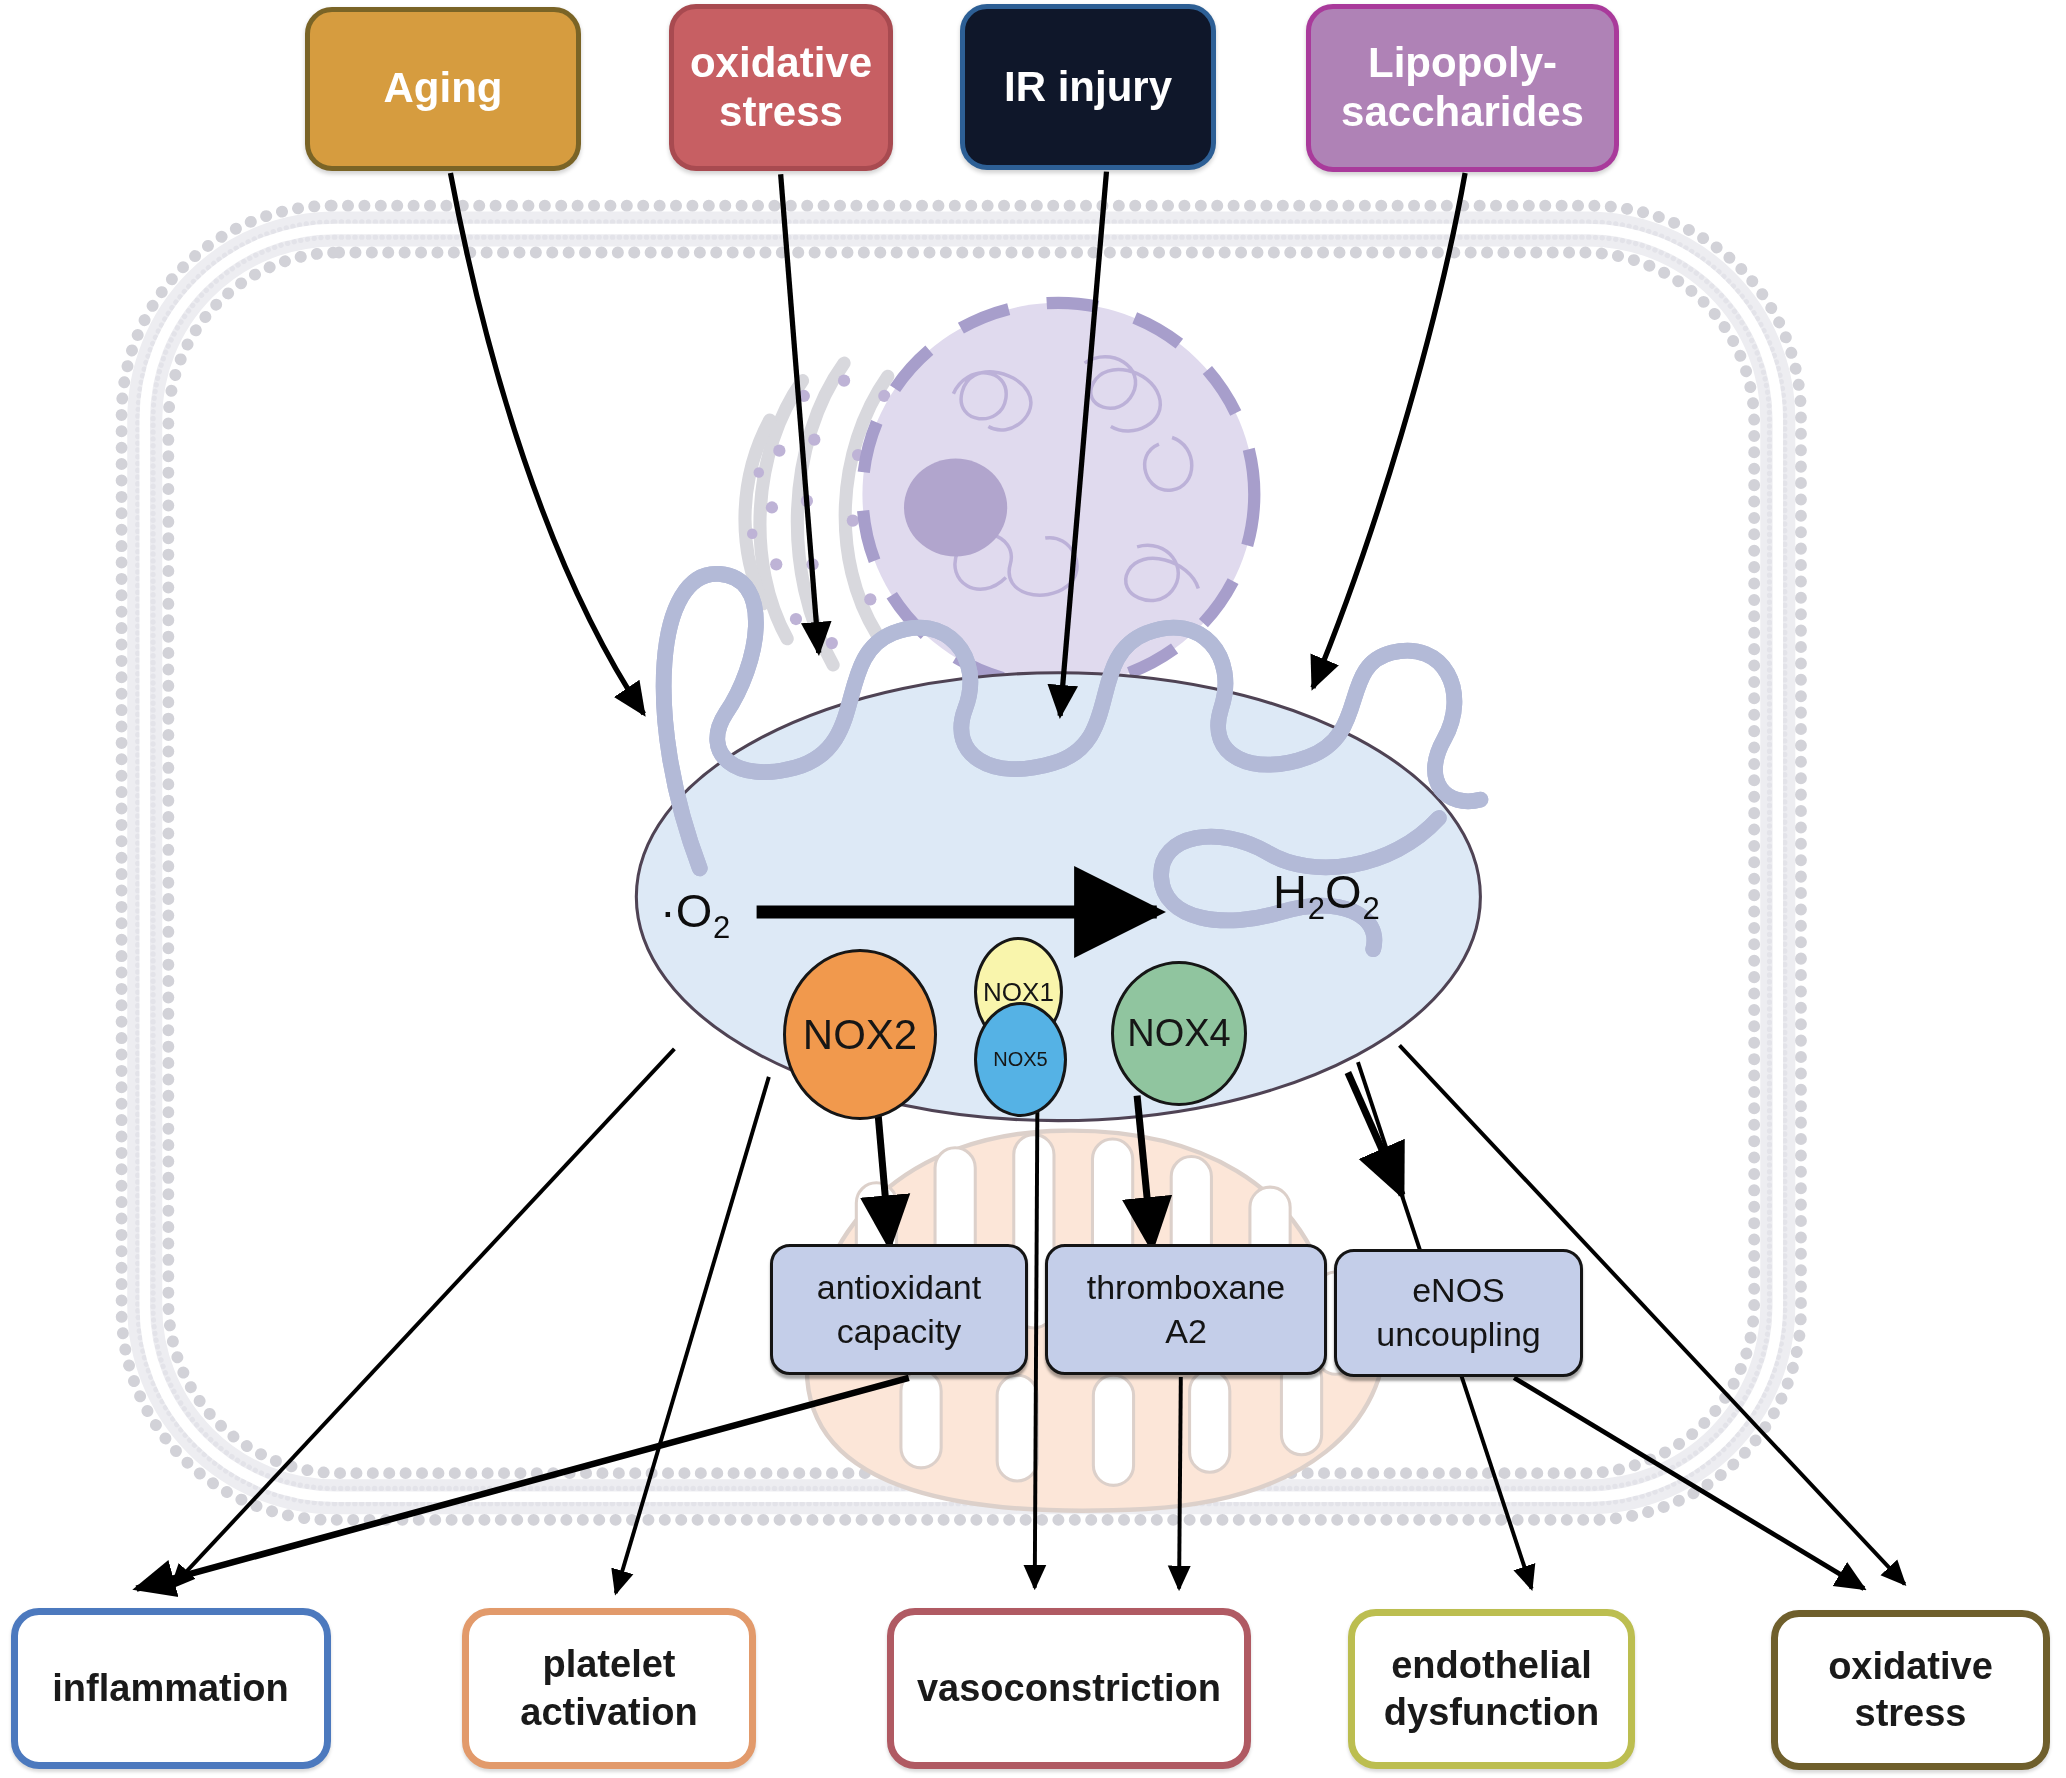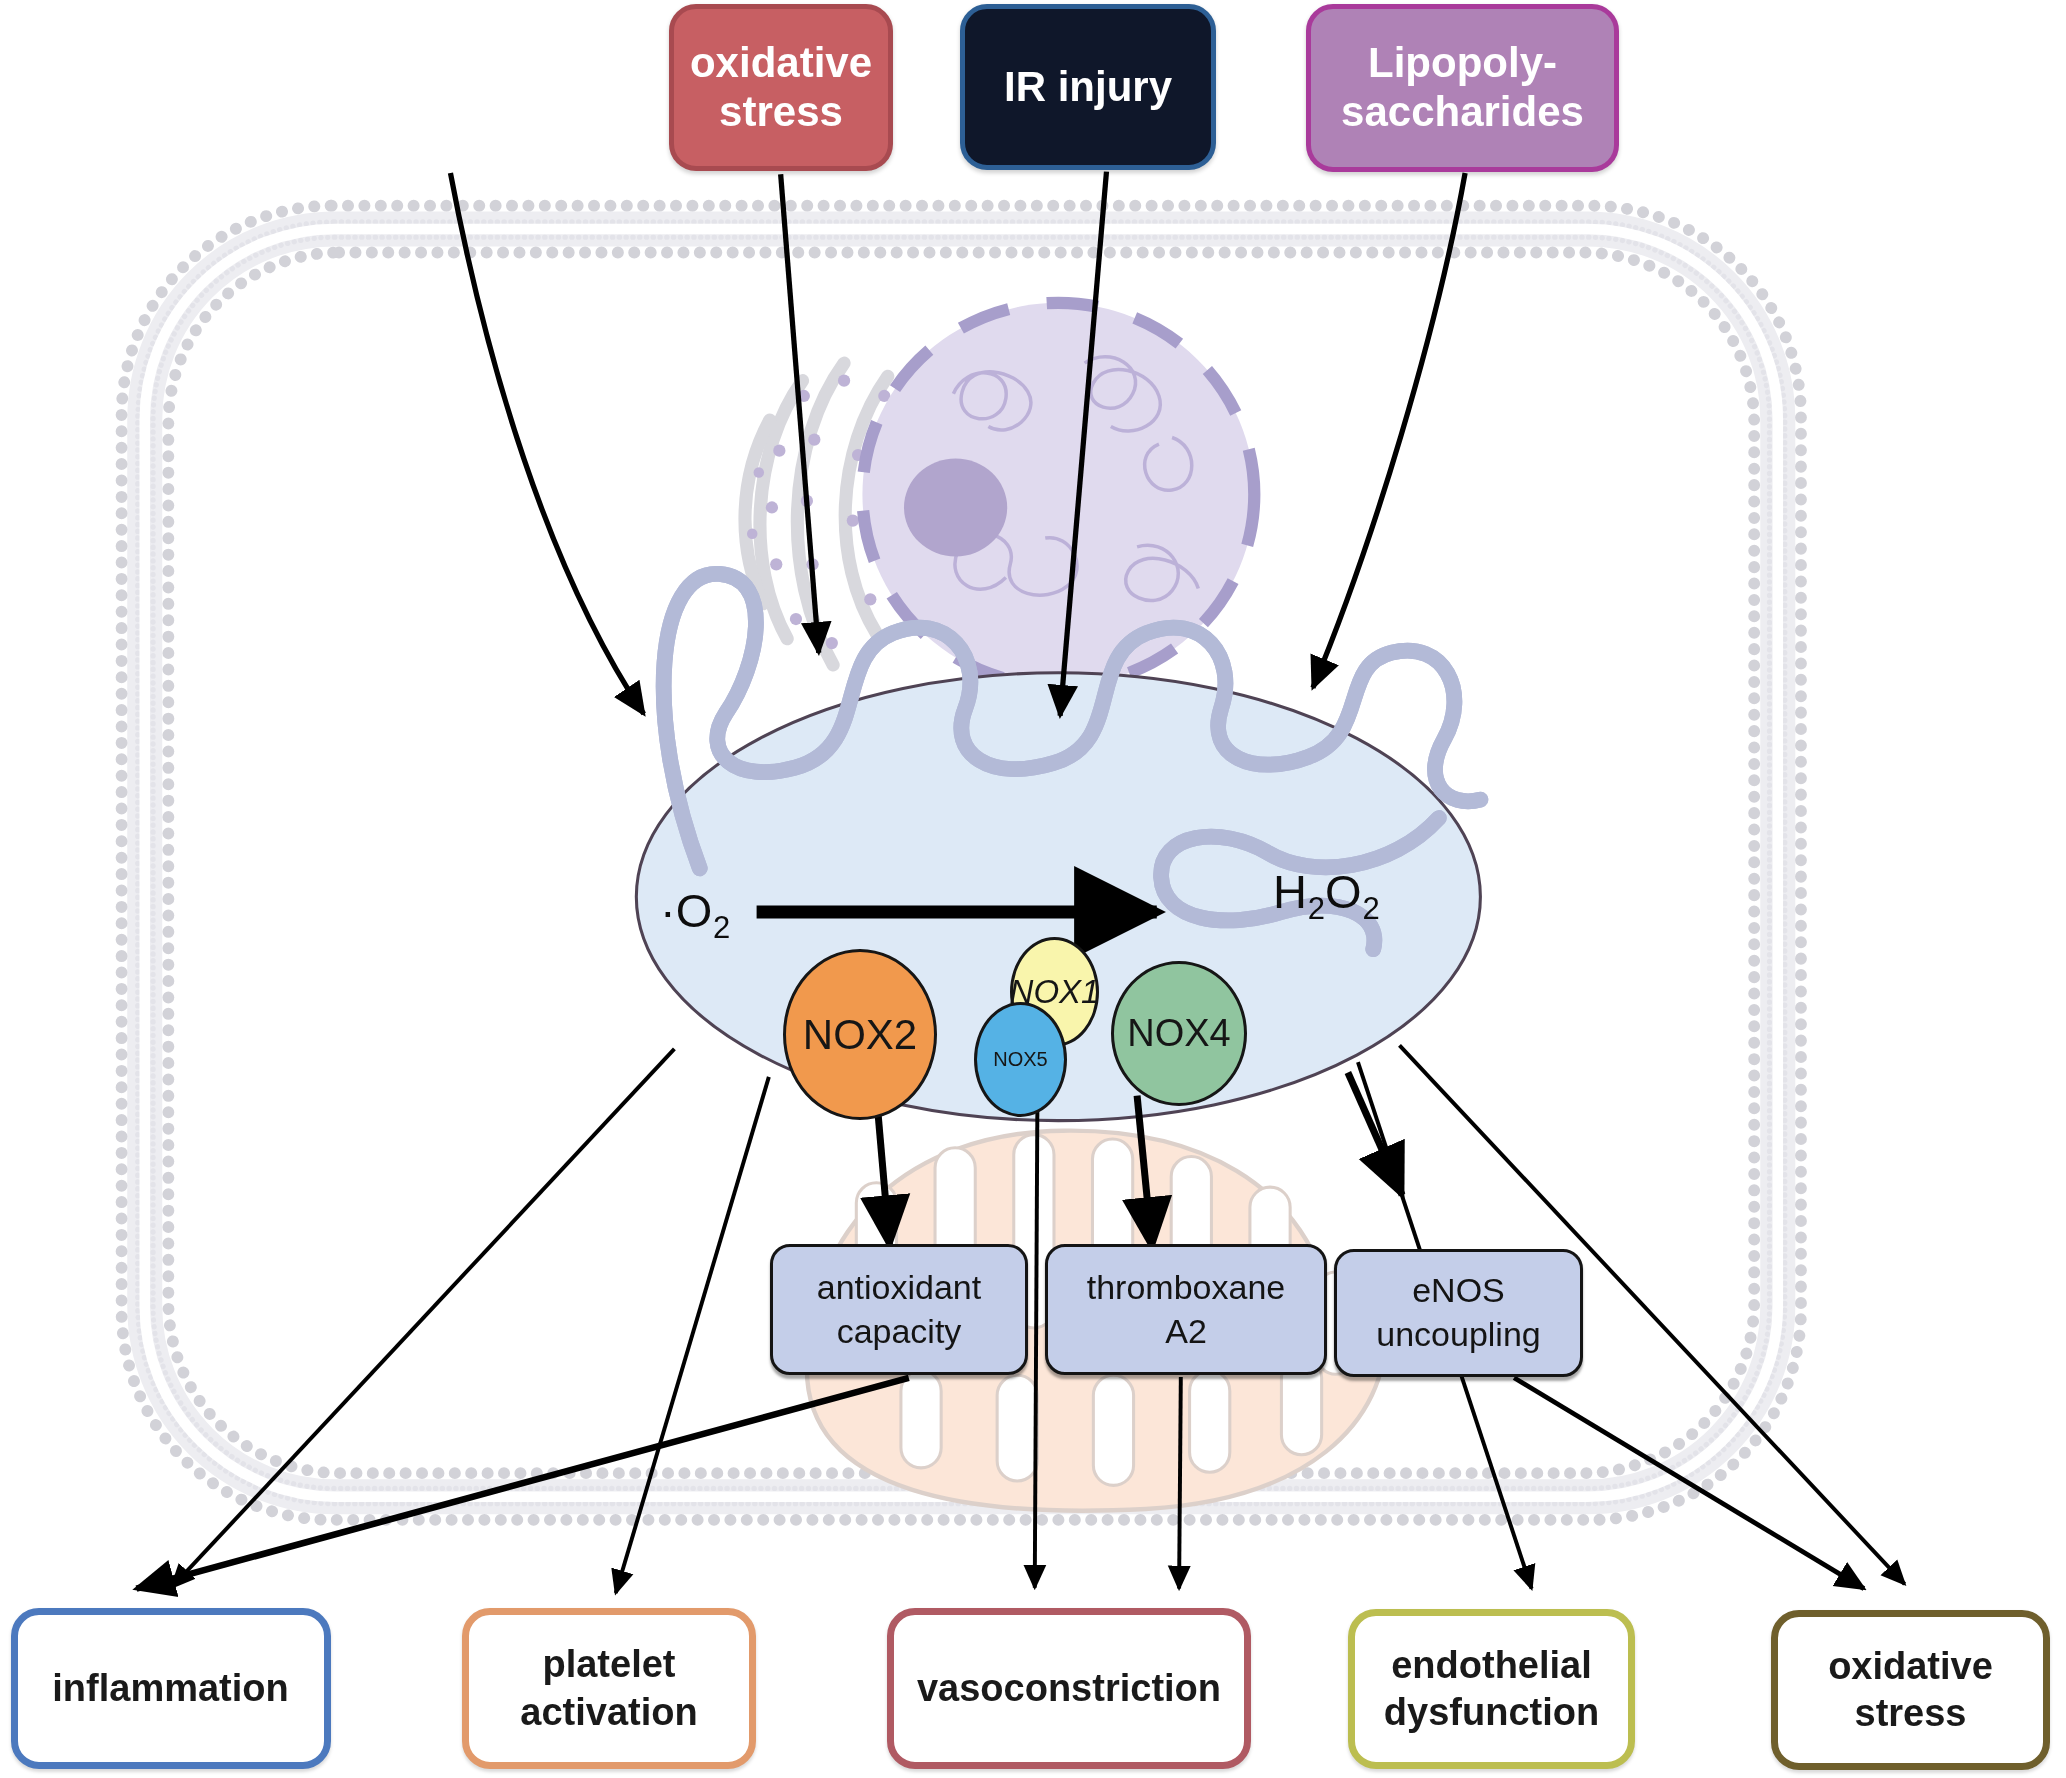--- a/index.html
+++ b/index.html
@@ -150,39 +150,40 @@
       <path d="M 2372 2528 L 2366 3630" stroke-width="9" marker-end="url(#m-s)"></path>
       <path d="M 3105 2428 L 3502 3632" stroke-width="9" marker-end="url(#m-s)"></path>
       <path d="M 3200 2390 L 4355 3622" stroke-width="9" marker-end="url(#m-s)"></path>
 
       <path d="M 2078 3150 L 312 3632" stroke-width="15" marker-end="url(#m-s)"></path>
       <path d="M 2700 3148 L 2696 3632" stroke-width="9" marker-end="url(#m-s)"></path>
       <path d="M 3462 3150 L 4262 3632" stroke-width="11" marker-end="url(#m-s)"></path>
     </g>
   </svg>
 
+  <div class="box topbox" style="left: 305px; top: 6.6px; width: 276px; height: 164px; background-color: rgb(214, 156, 63); border-color: rgb(122, 100, 38);">Aging</div>
   <div class="box topbox" style="left: 669px; top: 4.4px; width: 224px; height: 167px; background-color: rgb(199, 95, 99); border-color: rgb(168, 74, 80);">oxidative
 stress</div>
   <div class="box topbox" style="left: 960px; top: 4.4px; width: 256px; height: 166px; background-color: #0f172a; border-color: rgb(45, 95, 149);">IR injury</div>
   <div class="box topbox" style="left: 1306px; top: 3.5px; width: 313px; height: 168px; background-color: rgb(175, 130, 182); border-color: rgb(169, 58, 155);">Lipopoly-
 saccharides</div>
 
   <div class="chem" style="left:660px;top:883px;">
     <span>·O</span>
       <sub>2</sub>
   </div>
   <div class="chem" style="left:1273px;top:864px;">
     <span>H</span>
       <sub>2</sub>
       <span>O</span>
       <sub>2</sub>
   </div>
 
   <div class="nox" style="left: 783px; top: 949px; width: 154px; height: 171px; font-size: 42px; background-color: rgb(241, 153, 77);">NOX2</div>
-  <div class="nox" style="left: 1010px; top: 937px; width: 89px; height: 110px; font-size: 33px; background-color: rgb(249, 245, 172); font-style: italic;">NOX1</div>
+  <div class="nox" style="left: 974px; top: 937px; width: 89px; height: 110px; font-size: 26px; background-color: rgb(249, 245, 172);">NOX1</div>
   <div class="nox" style="left: 974px; top: 1002px; width: 93px; height: 115px; font-size: 20px; background-color: rgb(85, 178, 229);">NOX5</div>
   <div class="nox" style="left: 1111px; top: 961px; width: 136px; height: 145px; font-size: 38px; background-color: rgb(144, 197, 159);">NOX4</div>
 
   <div class="box midbox" style="left: 770px; top: 1244px; width: 258px; height: 131px; background-color: rgb(196, 206, 233);">antioxidant
 capacity</div>
   <div class="box midbox" style="left: 1045px; top: 1244px; width: 282px; height: 131px; background-color: rgb(196, 206, 233);">thromboxane
 A2</div>
   <div class="box midbox" style="left: 1334px; top: 1249px; width: 249px; height: 128px; background-color: rgb(196, 206, 233);">eNOS
 uncoupling</div>
 

